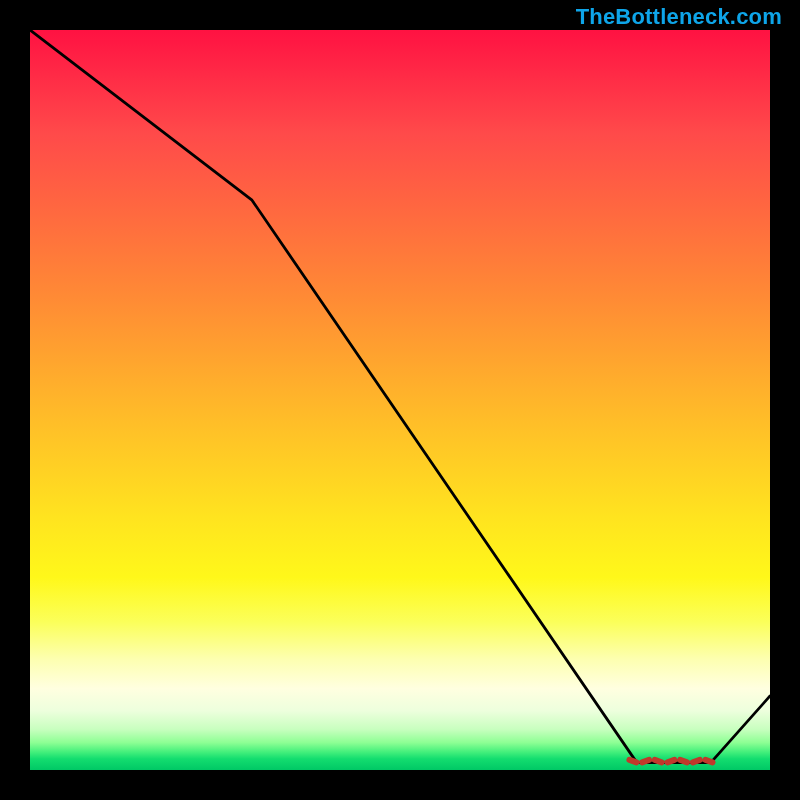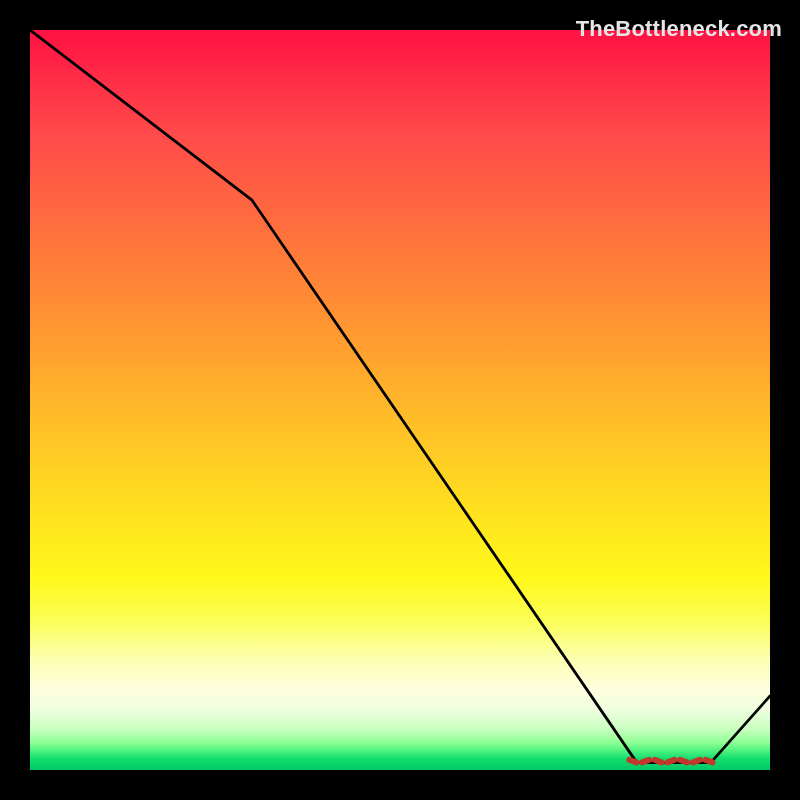--- a/index.html
+++ b/index.html
@@ -12,23 +12,23 @@
     font-family: Arial, Helvetica, sans-serif;
   }
   .frame {
     position: relative;
     width: 800px;
     height: 800px;
     background: #000;
   }
   .watermark {
     position: absolute;
-    top: 16px;
+    top: 4px;
     right: 18px;
-    color: #e5e5e5;
+    color: #0ea5e9;
     font-size: 22px;
     font-weight: 600;
     letter-spacing: 0.2px;
     z-index: 5;
   }
   .plot-area {
     position: absolute;
     left: 30px;
     top: 30px;
     width: 740px;

